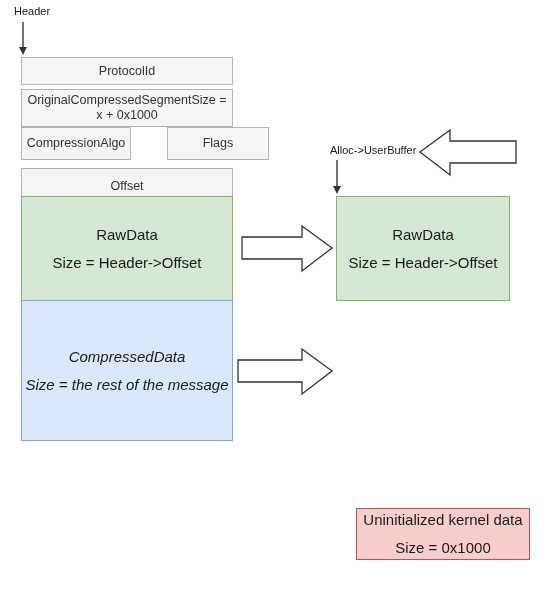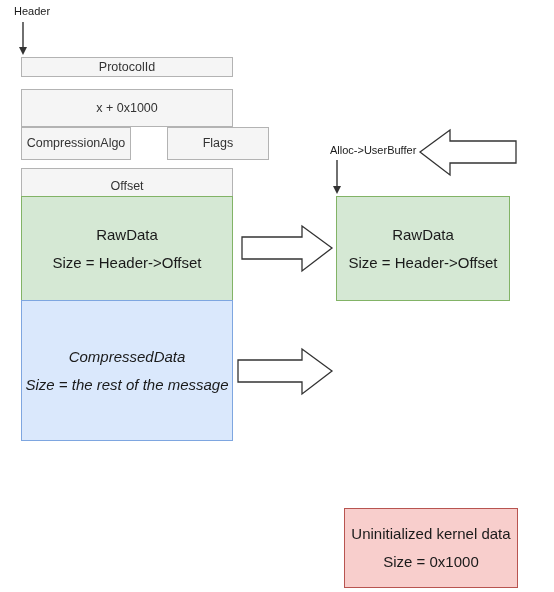--- a/index.html
+++ b/index.html
@@ -88,25 +88,26 @@
 </style>
 </head>
 <body>
 
 <div class="canvas">
 
   <div class="caption" style="left:14px; top:5px;">Header</div>
 
   <div class="caption" style="left:330px; top:144px;">Alloc-&gt;UserBuffer</div>
 
-  <div class="box hdr-cell" style="left:21px; top:57px; width:212px; height:20px;text-align:right;">
+  <div class="box hdr-cell" style="left:21px; top:57px; width:212px; height:28px;text-align:right;">
     <span>ProtocolId</span>
   </div>
 
   <div class="box hdr-cell" style="left:21px; top:89px; width:212px; height:38px;">
+    <span>OriginalCompressedSegmentSize =</span>
     <span>x + 0x1000</span>
   </div>
 
   <div class="box hdr-cell" style="left:21px; top:127px; width:110px; height:33px;">
     <span>CompressionAlgo</span>
   </div>
 
   <div class="box hdr-cell" style="left:131px; top:127px; width:102px; height:33px;margin-left:36px;">
     <span>Flags</span>
   </div>
@@ -124,21 +125,21 @@
     <div class="blk-label">CompressedData</div>
     <div class="blk-label second">Size = the rest of the message</div>
   </div>
 
   <div class="box green" style="left:336px; top:196px; width:174px; height:105px;">
     <div class="blk-label">RawData</div>
     <div class="blk-label second">Size = Header-&gt;Offset</div>
   </div>
 
 
-  <div class="box pink" style="left:344px; top:508px; width:174px; height:80px;">
+  <div class="box pink" style="left:356px; top:508px; width:174px; height:52px;">
     <div class="blk-label">Uninitialized kernel data</div>
     <div class="blk-label second">Size = 0x1000</div>
   </div>
 
   <div class="arrow-label" style="left:430px; top:145px; width:76px;">1. Allocate</div>
 
   <div class="arrow-label" style="left:245px; top:239px; width:62px;">3. Copy</div>
 
   <div class="arrow-label" style="left:240px; top:362px; width:90px;">2. Decompress</div>
 

